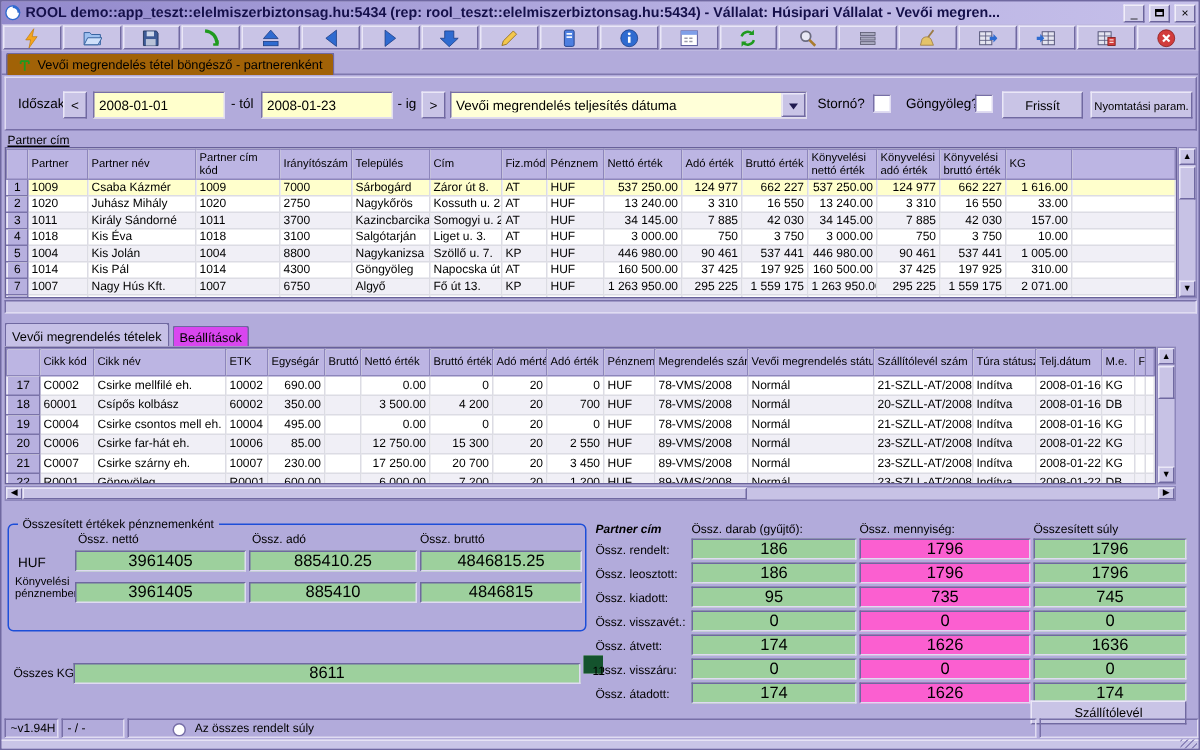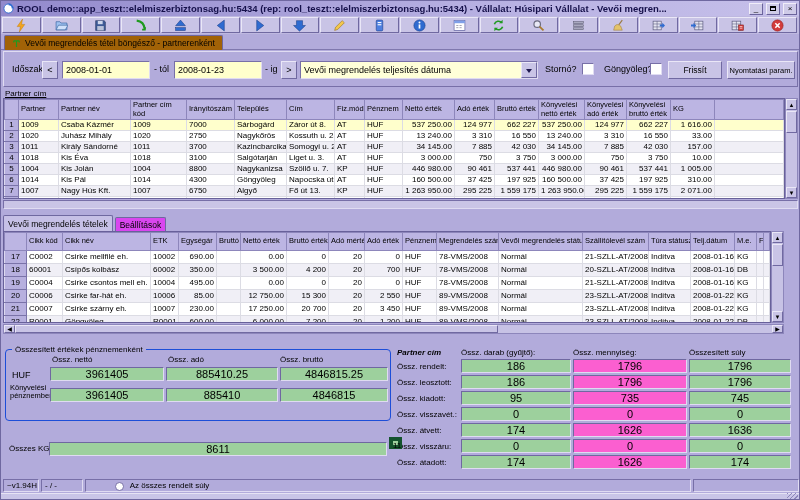--- a/index.html
+++ b/index.html
@@ -70,21 +70,21 @@
   .flabel{position:absolute;font-size:8px;white-space:nowrap}
   .gfield,.pfield{border:1px solid;border-color:#6f68a0 #dfdbf1 #dfdbf1 #6f68a0;text-align:center;font-size:11px;padding:0 3px;height:14px;line-height:12px;overflow:hidden}
   .gfield{background:#9dd09d}
   .pfield{background:#fb5fd0}
   .absf{position:absolute}
 
   .rp{position:absolute;left:396px;top:347px;width:396px}
   .rp-row{display:grid;grid-template-columns:62px 110px 114px 102px;column-gap:2px;margin-bottom:2px;align-items:center}
   .rp-label{font-size:8px;white-space:nowrap;overflow:hidden}
   .rp-title{font-style:italic;font-weight:bold}
-  .badge{position:absolute;left:388px;top:436px;width:13px;height:12px;background:#9dd09d;border:4px solid #14532d;font-size:8px;line-height:10px;text-align:center}
+  .badge{position:absolute;left:388px;top:436px;width:13px;height:12px;background:#9dd09d;border:6px solid #14532d;font-size:8px;line-height:10px;text-align:center}
   .shipbtn{position:absolute;left:686px;top:466px;width:104px;height:16px}
 
   
   .sseg{position:absolute;height:13px;top:478px;border:1px solid;border-color:#776fa7 #e0dcf2 #e0dcf2 #776fa7;font-size:8px;line-height:11px;padding:0 3px;white-space:nowrap;overflow:hidden}
   .radio{width:9px;height:9px;border-radius:50%;background:#fff;border:1px solid #776fa7;display:inline-block;vertical-align:-2px;margin:0 4px 0 26px;padding:0}
   .bstrip{position:absolute;left:0;top:492px;width:100%;height:8px;background:#c9c5e7;border-top:1px solid #e6e3f4}
   .grip{position:absolute;right:1px;bottom:1px;width:11px;height:7px;background:repeating-linear-gradient(135deg,#8d86bb 0 1px,transparent 1px 3px)}
 </style>
 </head>
 <body>
@@ -731,20 +731,21 @@
         </div>
         <div class="rp-row">
           <div class="rp-label">Össz. átadott:</div>
           <div class="gfield">174</div>
           <div class="pfield">1626</div>
           <div class="gfield">174</div>
         </div>
       </div>
   </div>
   <div class="badge">11</div>
+  <button class="pbtn shipbtn">Szállítólevél</button>
 
   <div class="sseg" style="left:2px;width:36px">~v1.94H</div>
   <div class="sseg" style="left:40px;width:42px">- / -</div>
   <div class="sseg" style="left:84px;width:606px">
     <button class="radio"></button>
     <span>Az összes rendelt súly</span>
   </div>
   <div class="sseg" style="left:692px;width:106px"></div>
   <div class="bstrip">
     <span class="grip"></span>

